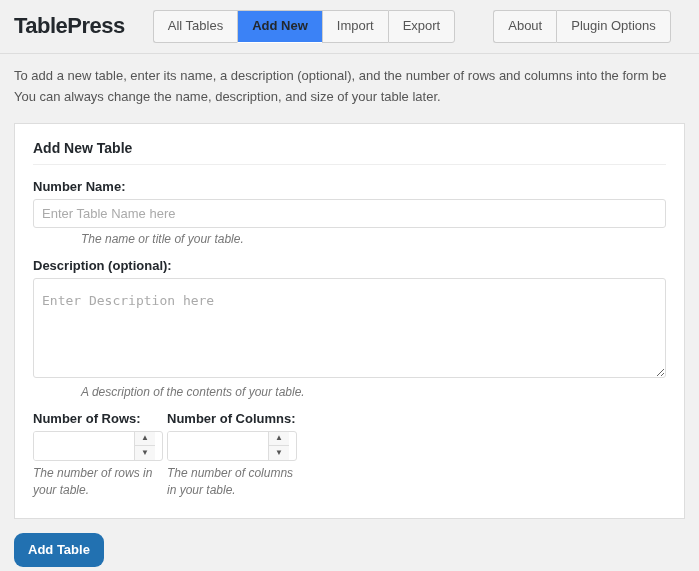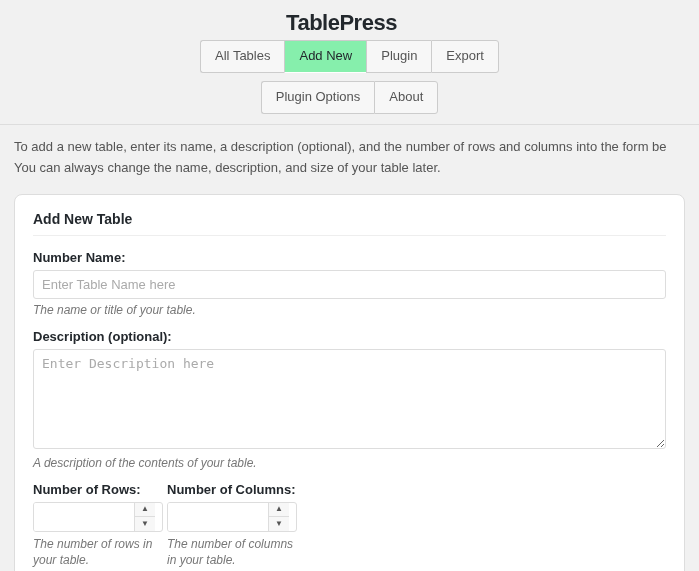--- a/index.html
+++ b/index.html
@@ -11,23 +11,22 @@
       width: 699px;
       min-height: 571px;
     }
 
     
     .header {
       background: #f1f1f1;
       padding: 10px 14px;
       display: flex;
       align-items: center;
-      gap: 4px;
+      gap: 12px;
       border-bottom: 1px solid #ddd;
-      flex-direction: column;
     }
 
     .logo {
       font-size: 22px;
       font-weight: 700;
       color: #23282d;
       margin-right: 16px;
       letter-spacing: -0.5px;
     }
 
@@ -45,23 +44,23 @@
       font-size: 13px;
       border-right: none;
       line-height: 1.6;
     }
 
     .nav-tab:first-child {
       border-radius: 3px 0 0 3px;
     }
 
     .nav-tab.active {
-      background: #86efac;
+      background: #3b82f6;
       color: #23282d;
-      font-weight: 400;
+      font-weight: 700;
       border-bottom-color: #fff;
       position: relative;
       z-index: 1;
     }
 
     .nav-tab:last-child {
       border-right: 1px solid #ccc;
       border-radius: 0 3px 3px 0;
     }
 
@@ -83,21 +82,21 @@
 
     
     .main-content {
       padding: 10px 14px 14px 14px;
     }
 
     
     .form-card {
       background: #fff;
       border: 1px solid #ddd;
-      border-radius: 8px;
+      border-radius: 0;
       padding: 16px 18px 20px 18px;
     }
 
     .form-card-title {
       font-size: 14px;
       font-weight: 700;
       color: #23282d;
       margin-bottom: 14px;
       padding-bottom: 8px;
       border-bottom: 1px solid #eee;
@@ -126,39 +125,40 @@
       outline: none;
     }
 
     .form-input::placeholder {
       color: #aaa;
     }
 
     .form-textarea {
       width: 100%;
       height: 100px;
-      padding: 6px 8px;
+      padding: 14px 8px;
       border: 1px solid #ddd;
       border-radius: 3px;
       font-size: 13px;
       color: #555;
       background: #fff;
       resize: vertical;
       outline: none;
     }
 
     .form-textarea::placeholder {
       color: #aaa;
     }
 
     .form-hint {
       font-size: 12px;
       color: #777;
       font-style: italic;
       margin-top: 4px;
+      margin-left: 48px;
     }
 
     
     .row-col-group {
       display: flex;
       gap: 4px;
       margin-top: 4px;
     }
 
     .number-group {
@@ -239,27 +239,27 @@
     }
   </style>
 </head>
 <body>
 
 <div class="header">
   <div class="logo">TablePress</div>
   <div class="nav-tabs">
     <button class="nav-tab">All Tables</button>
     <button class="nav-tab active">Add New</button>
-    <button class="nav-tab">Plugin</button>
+    <button class="nav-tab">Import</button>
     <button class="nav-tab">Export</button>
   </div>
   <div class="nav-spacer"></div>
   <div class="nav-tabs">
+    <button class="nav-tab">About</button>
     <button class="nav-tab">Plugin Options</button>
-    <button class="nav-tab">About</button>
   </div>
 </div>
 
 <div class="page-description">
   <p>To add a new table, enter its name, a description (optional), and the number of rows and columns into the form be</p>
   <p>You can always change the name, description, and size of your table later.</p>
 </div>
 
 <div class="main-content">
   <div class="form-card">

